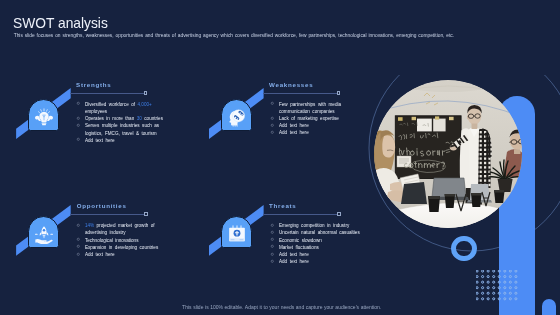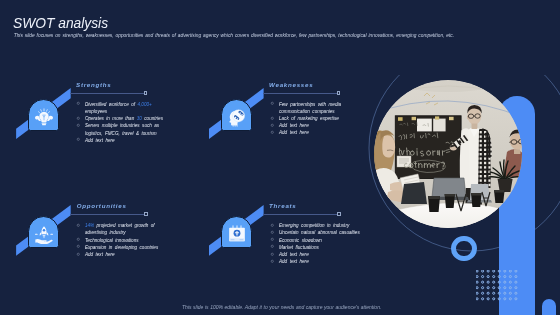--- a/index.html
+++ b/index.html
@@ -1,19 +1,19 @@
 <!DOCTYPE html>
 <html><head>
 <meta charset="utf-8">
 <title>SWOT analysis</title>
 <style>
   html,body{margin:0;padding:0;}
   body{width:560px;height:315px;overflow:hidden;background:#16223f;
        font-family:"Liberation Sans",sans-serif;}
-  .slide{position:relative;width:560px;height:315px;overflow:hidden;background:#16223f;font-style:italic;}
+  .slide{position:relative;width:560px;height:315px;overflow:hidden;background:#16223f;}
 
   .title{position:absolute;left:13px;top:14px;font-size:15px;color:#eef2fa;
          white-space:nowrap;transform:scaleX(.92);transform-origin:left top;}
   .subtitle{position:absolute;left:13.7px;top:33.4px;width:470px;font-size:4.85px;
             color:#c9d3e6;line-height:1.25;white-space:nowrap;word-spacing:.55px;}
   .footer{position:absolute;left:0;width:563.4px;top:304.3px;text-align:center;
           font-size:5.0px;color:#98a6c0;word-spacing:.2px;}
 
   .band{position:absolute;background:#4d8cf5;width:55px;height:51px;
         clip-path:polygon(0 40.6px,54.6px 0,54.6px 10.2px,0 50.8px);}

